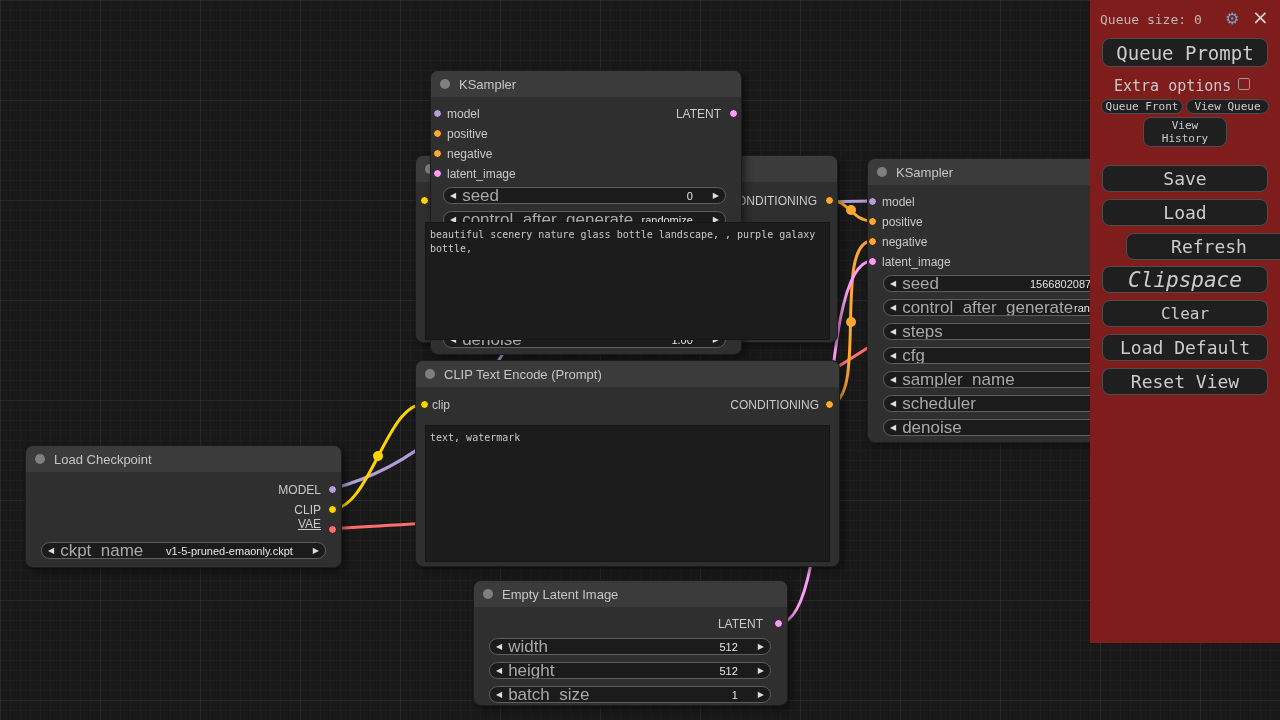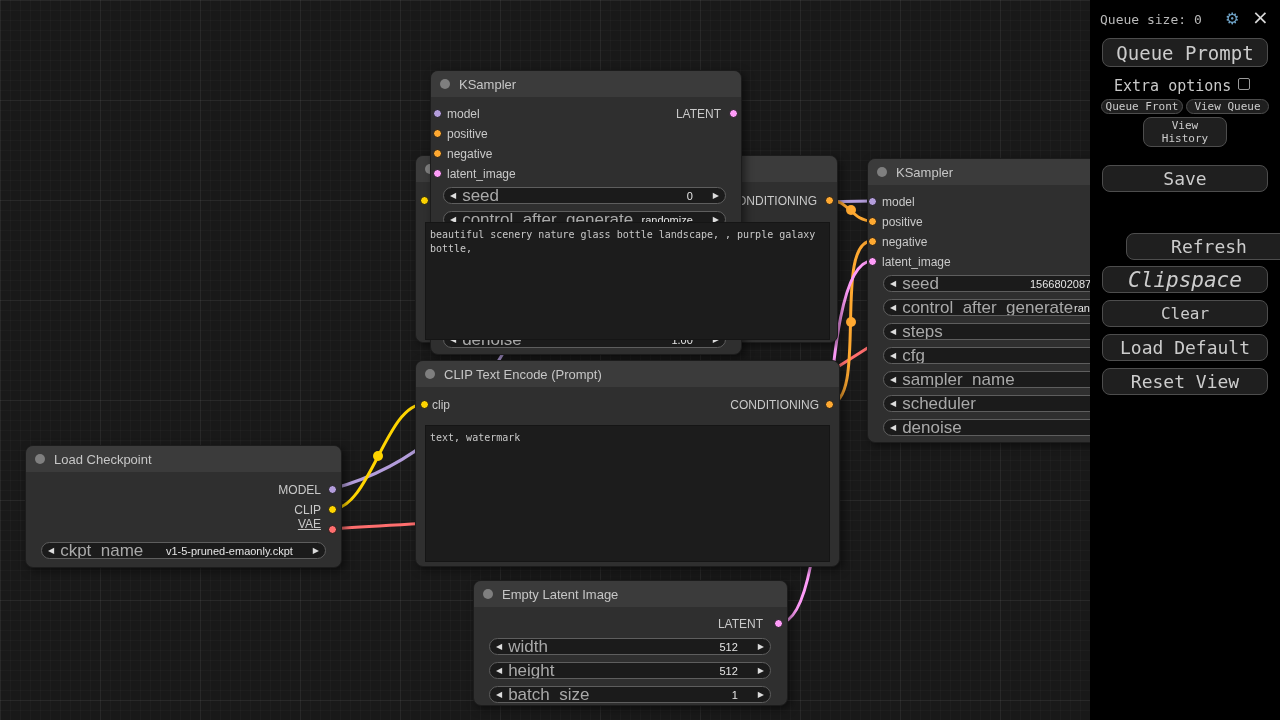--- a/index.html
+++ b/index.html
@@ -23,21 +23,21 @@
   .outlabel{position:absolute;font-size:12px;color:#c9c9c9;line-height:14px;text-align:right;}
   .pill{position:absolute;height:17px;background:#1b1b1b;border:1px solid #5e5e5e;border-radius:9px;
     display:flex;align-items:center;box-sizing:border-box;overflow:hidden;}
   .arrow{flex:none;font-size:8px;color:#dcdcdc;padding:0 6px;line-height:15px;font-family:"DejaVu Sans",sans-serif;}
   .wlabel{font-size:17px;color:#a9a9a9;white-space:nowrap;text-align:right;}
   .wvalue{margin-left:auto;font-size:11px;color:#e5e5e5;padding-right:14px;white-space:nowrap;}
   .wvalue-abs{position:absolute;font-size:11px;color:#e5e5e5;white-space:nowrap;top:1px;line-height:15px;}
   .txt{position:absolute;z-index:6;background:#1c1c1c;border:1px solid #151515;color:#c8c8c8;
     font-family:"DejaVu Sans Mono",monospace;font-size:10px;line-height:1.35;
     padding:5px 4px;box-sizing:border-box;white-space:pre-wrap;word-break:break-word;}
-  #sidebar{position:absolute;left:1090px;top:0;width:190px;height:720px;background:#000000;z-index:10;
+  #sidebar{position:absolute;left:1090px;top:0;width:190px;height:643px;background:#7f1d1d;z-index:10;
     font-family:"DejaVu Sans Mono",monospace;color:#cccccc;}
   .sbtn{position:absolute;background:#1f1f1f;border:1px solid #4d4d4d;border-radius:8px;color:#cccccc;
     display:flex;align-items:center;justify-content:center;box-sizing:border-box;
     font-family:"DejaVu Sans Mono",monospace;cursor:pointer;}
   .qsize{position:absolute;left:10px;top:12px;font-size:13px;color:#b9b9b9;}
   .gear{position:absolute;left:1225px;top:9px;font-size:16px;font-family:"DejaVu Sans",sans-serif;z-index:11;cursor:pointer;}
   .closex{position:absolute;left:1252px;top:5px;font-size:20px;color:#d8d8d8;z-index:11;cursor:pointer;font-family:"DejaVu Sans",sans-serif;}
   .chk{position:absolute;width:12px;height:12px;border:1px solid #9a9a9a;border-radius:2px;background:transparent;box-sizing:border-box;cursor:pointer;}
 </style>
 </head>
@@ -225,20 +225,23 @@
   <div class="sbtn" style="left:96px;top:99px;width:83px;height:15px;font-size:11px;border-radius:8px;">
       <span>View Queue</span>
     </div>
   <div class="sbtn" style="left:53px;top:117px;width:84px;height:30px;font-size:11px;flex-direction:column;line-height:13px;">
     <span>View</span>
     <span>History</span>
   </div>
   <div class="sbtn" style="left:12px;top:165px;width:166px;height:27px;font-size:18px;">
       <span>Save</span>
     </div>
+  <div class="sbtn" style="left:12px;top:199px;width:166px;height:27px;font-size:18px;">
+      <span>Load</span>
+    </div>
   <div class="sbtn" style="left:12px;top:233px;width:166px;height:27px;font-size:18px;margin-left:24px;">
       <span>Refresh</span>
     </div>
   <div class="sbtn" style="left:12px;top:266px;width:166px;height:27px;font-size:21px;font-style:italic;">
       <span>Clipspace</span>
     </div>
   <div class="sbtn" style="left:12px;top:300px;width:166px;height:27px;font-size:16px;">
       <span>Clear</span>
     </div>
   <div class="sbtn" style="left:12px;top:334px;width:166px;height:27px;font-size:18px;">

